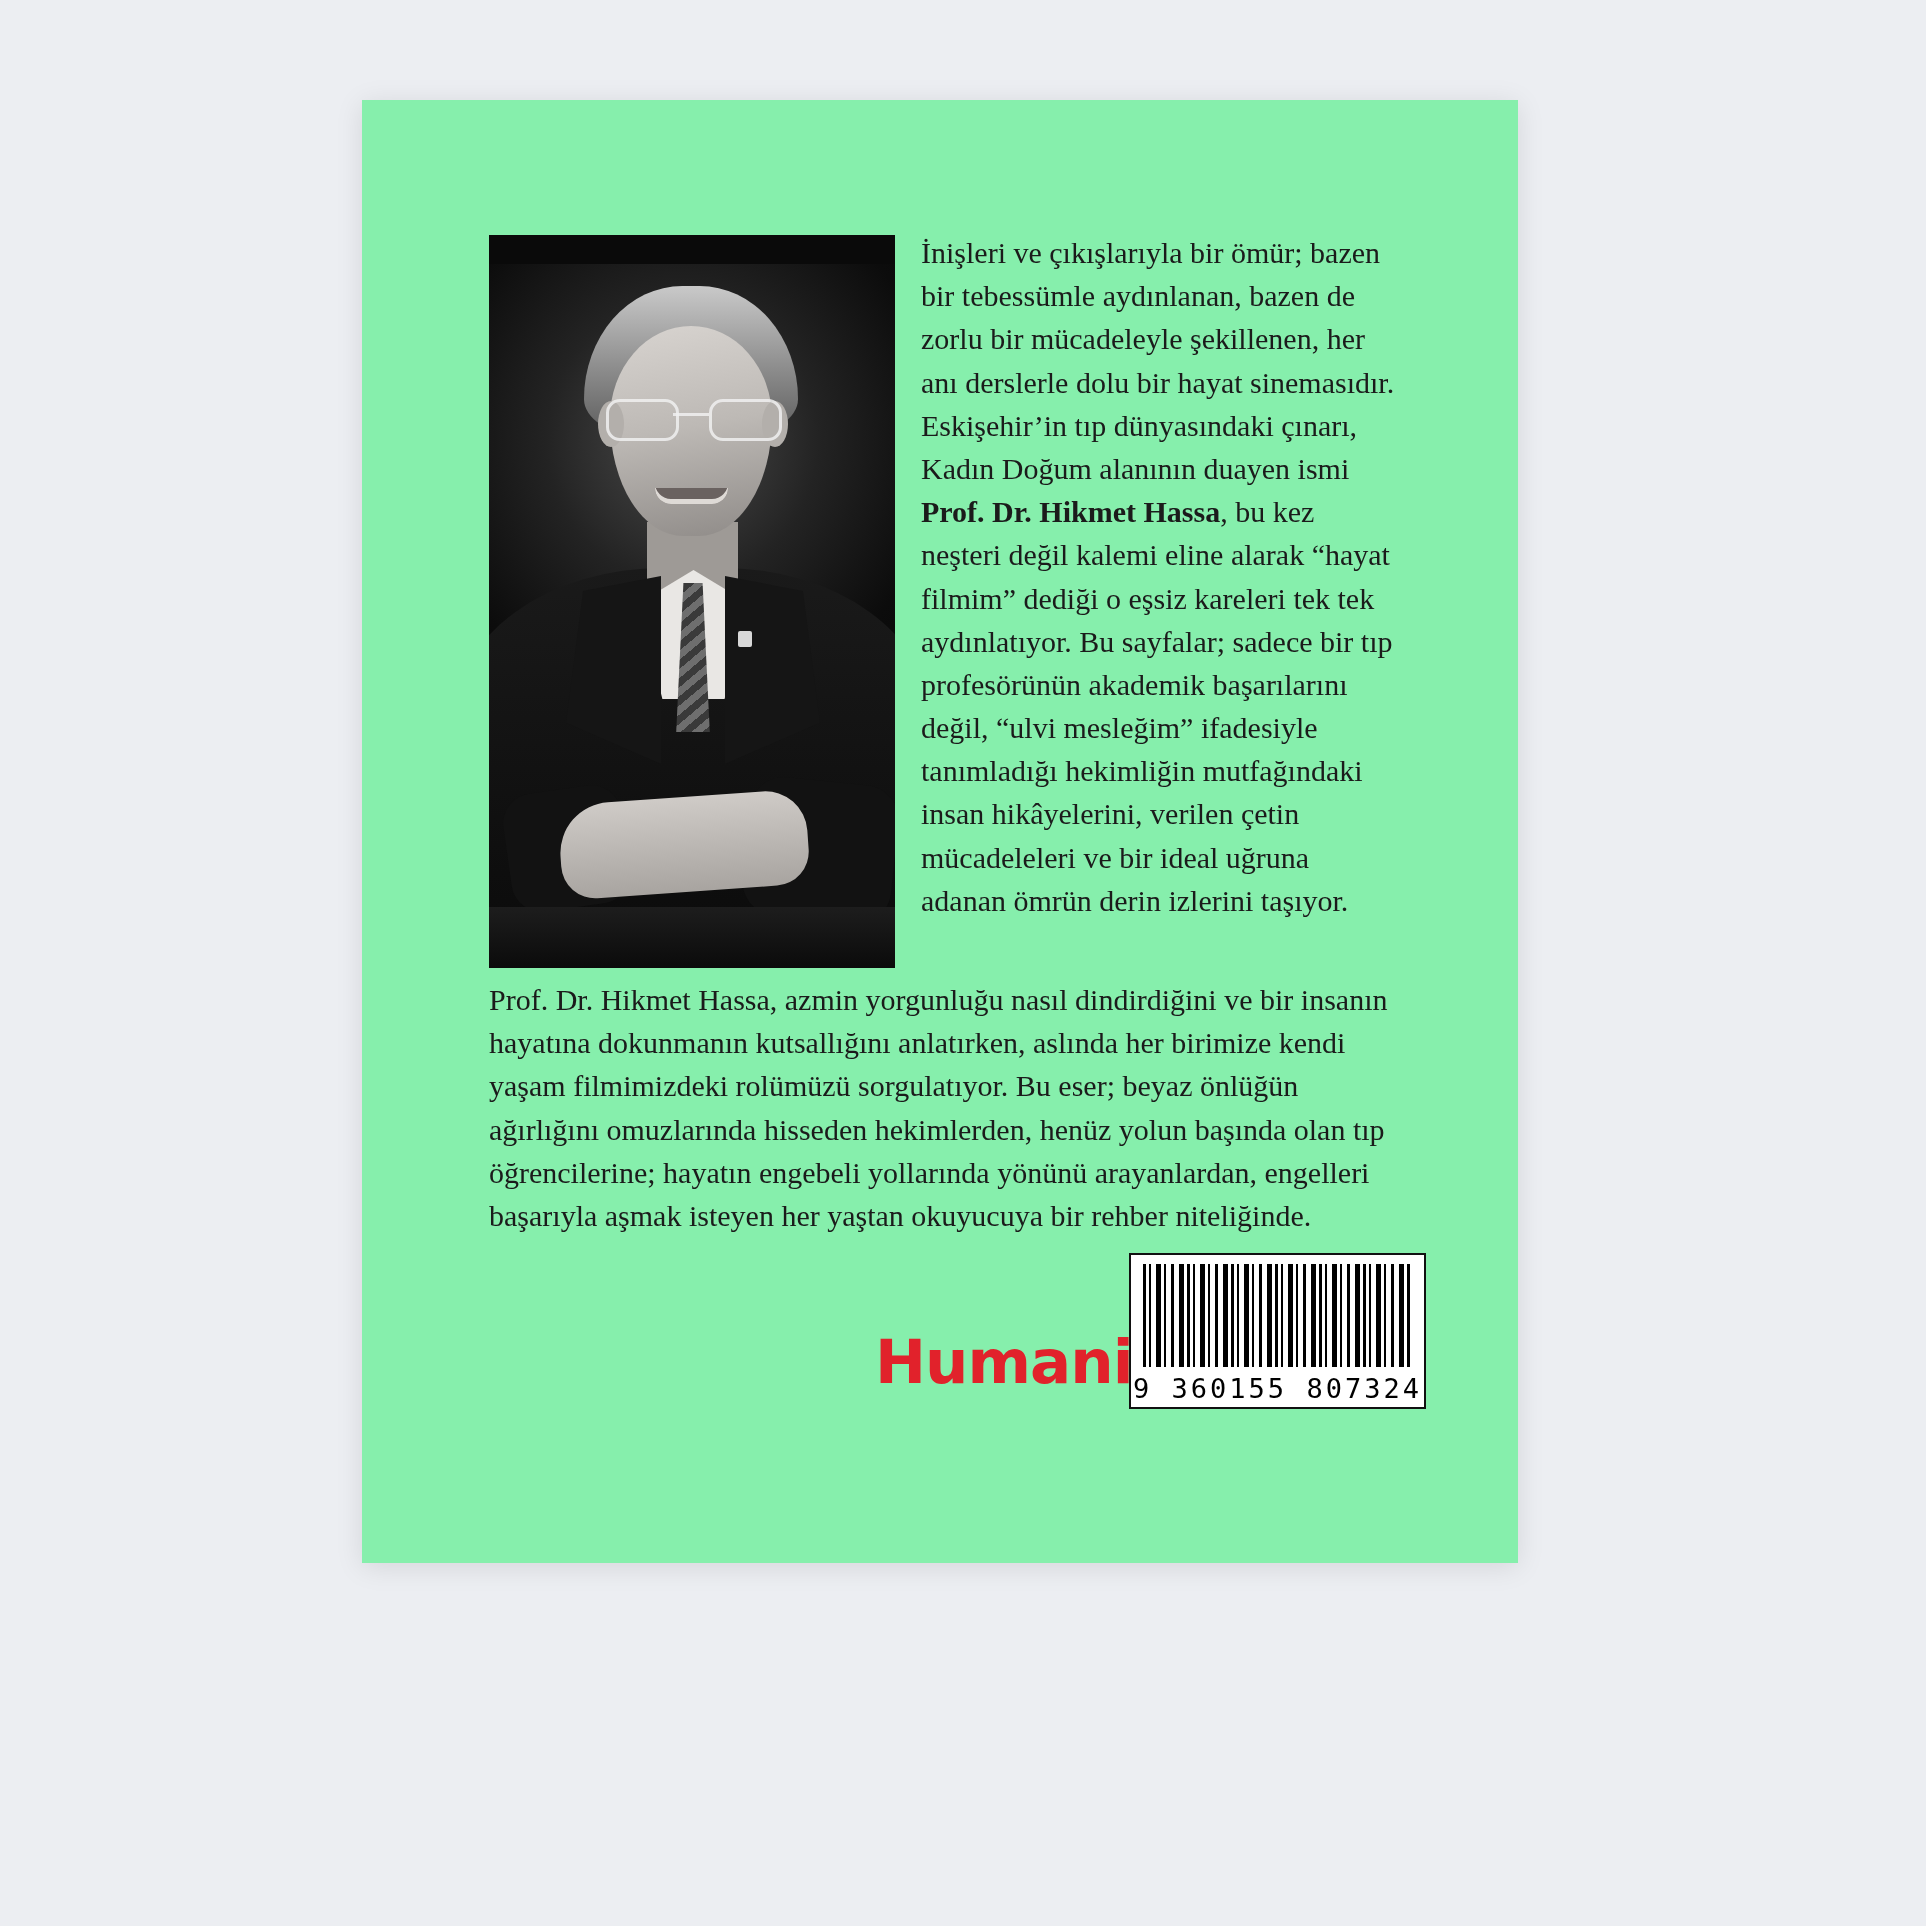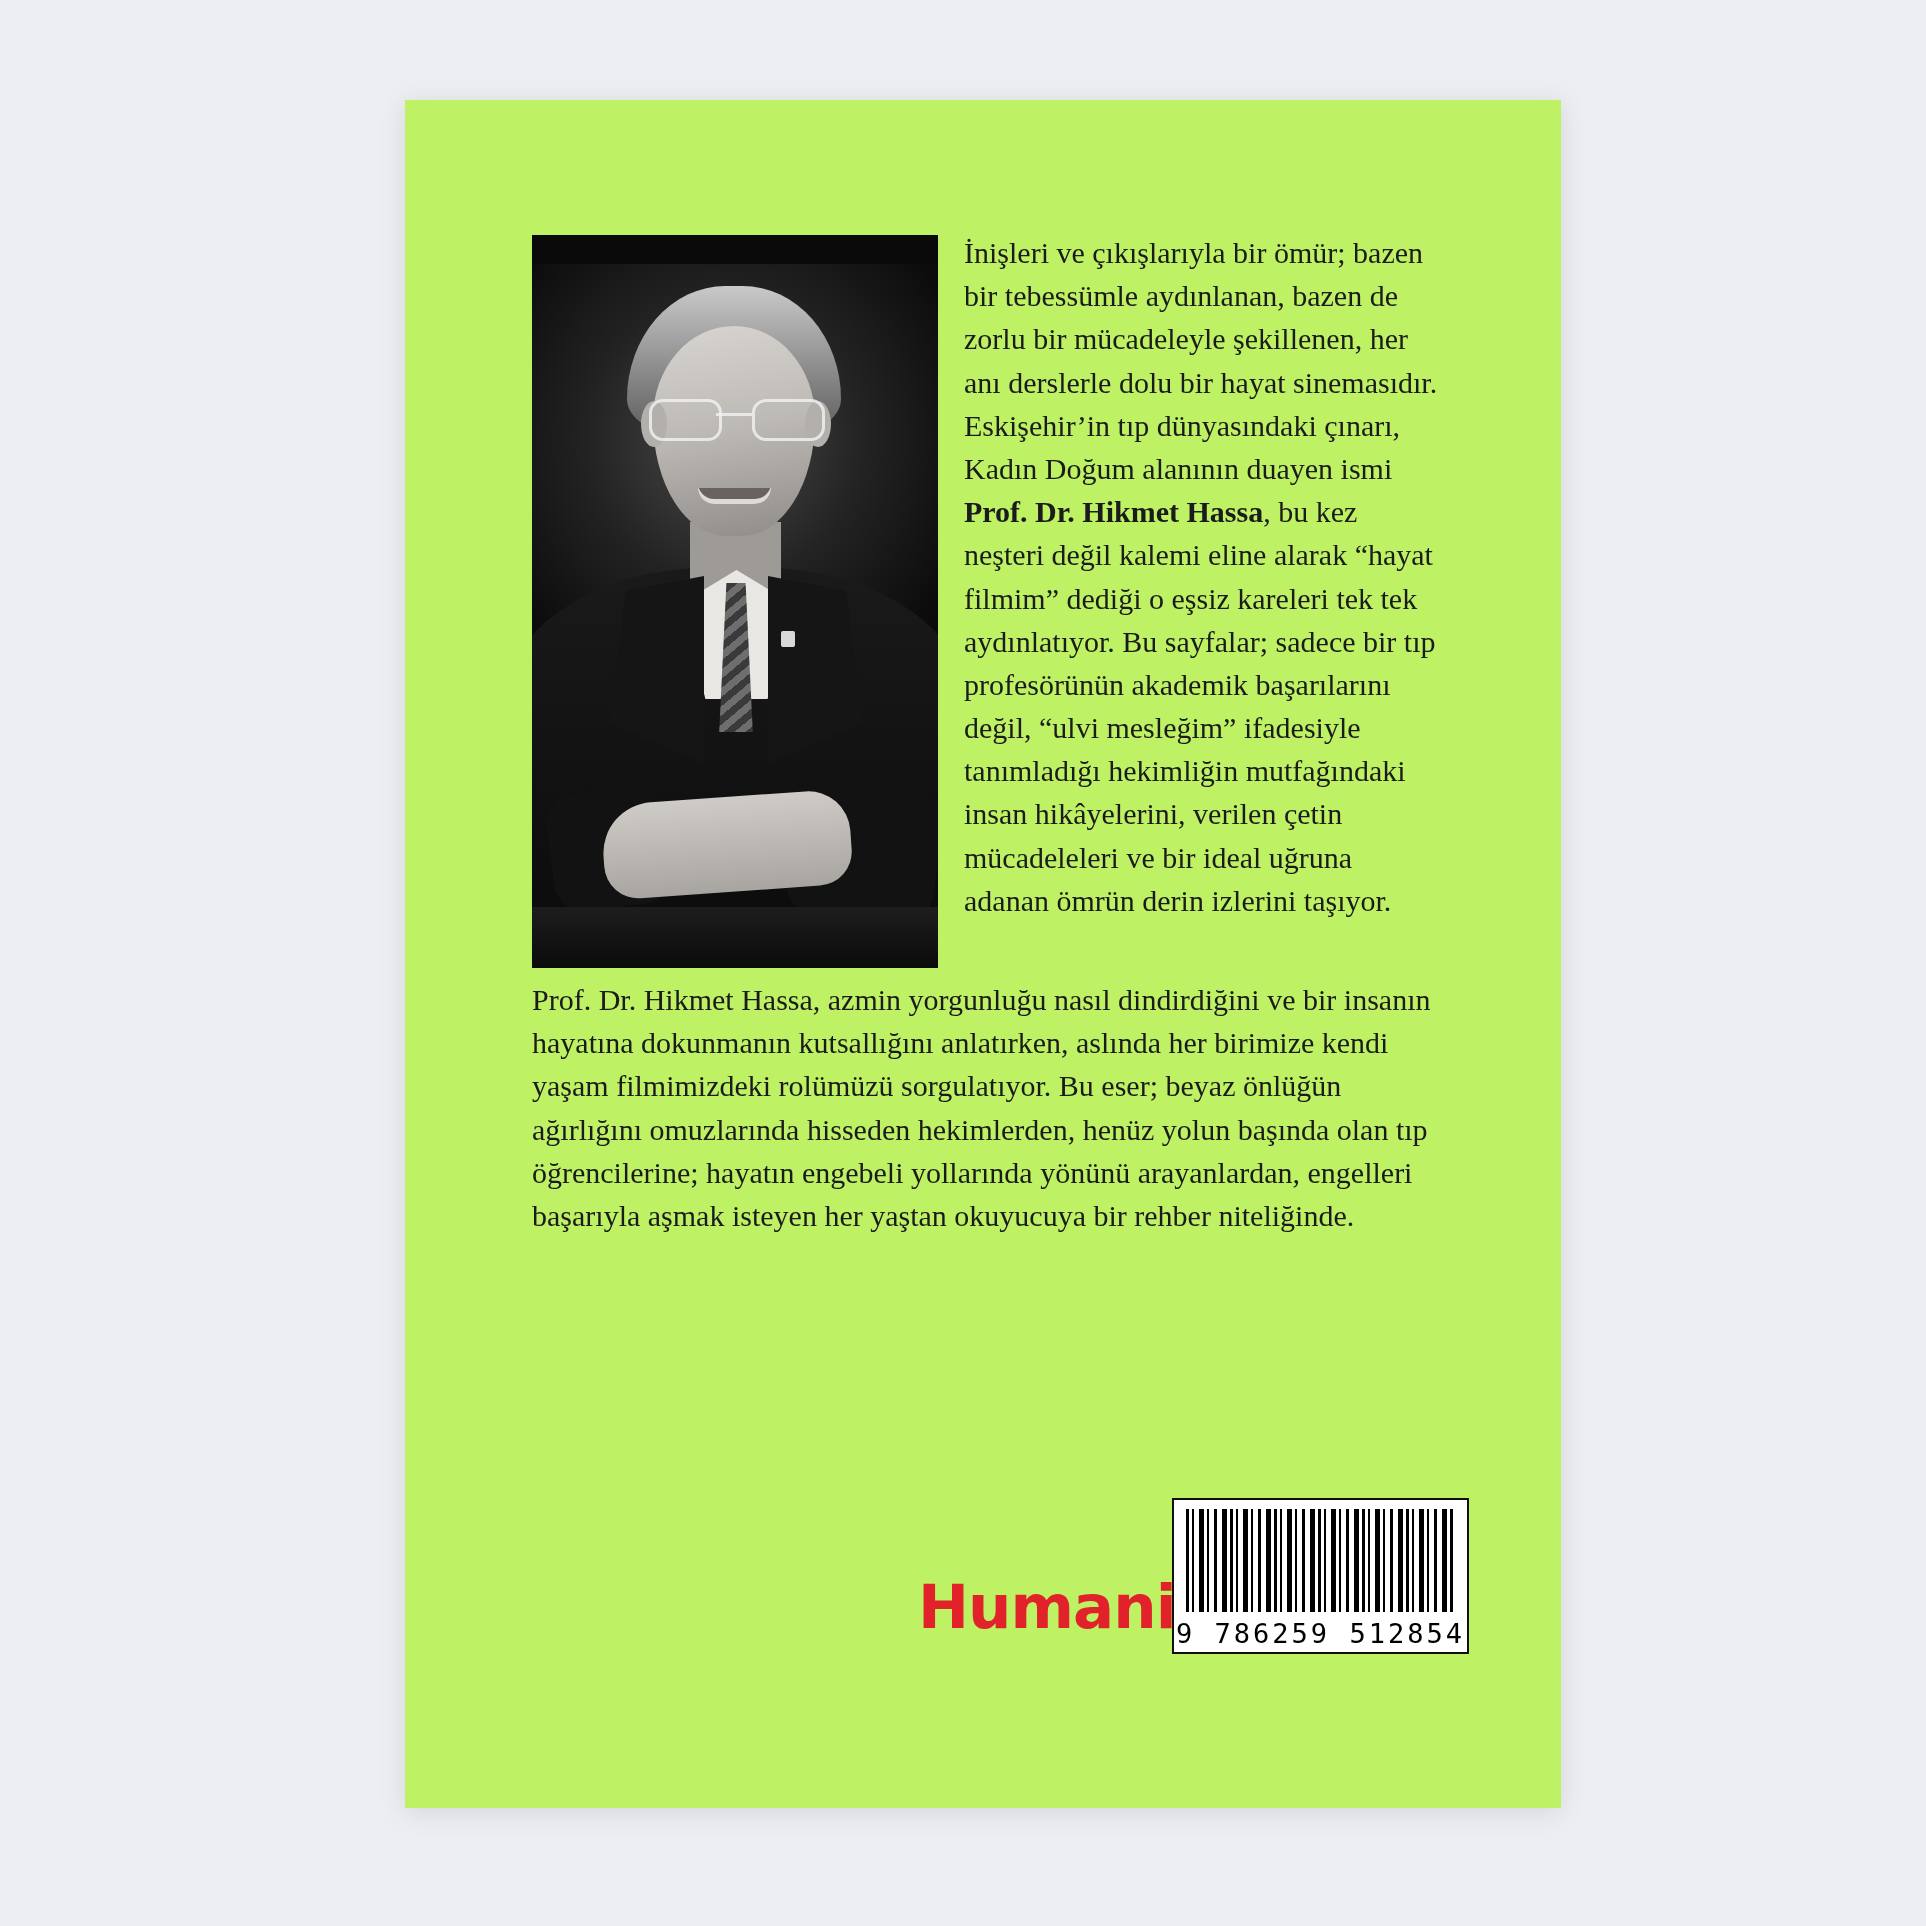--- a/index.html
+++ b/index.html
@@ -9,25 +9,25 @@
   body {
     width: 1927px;
     height: 1927px;
     background: #eceef2;
     font-family: "Liberation Serif", serif;
     overflow: hidden;
   }
 
   .page-wrap {
     position: absolute;
-    left: 405px;
+    left: 362px;
     top: 100px;
     width: 1156px;
-    height: 1708px;
-    background: #bef264;
+    height: 1463px;
+    background: #86efac;
     box-shadow: 0 4px 26px rgba(0,0,0,0.10);
   }
 
   .content {
     position: absolute;
     left: 127px;
     top: 131px;
     width: 911px;
   }
 
@@ -315,17 +315,17 @@
 
     <p class="body-text">Prof. Dr. Hikmet Hassa, azmin yorgunluğu nasıl dindirdiğini ve bir insanın hayatına dokunmanın kutsallığını anlatırken, aslında her birimize kendi yaşam filmimizdeki rolümüzü sorgulatıyor. Bu eser; beyaz önlüğün ağırlığını omuzlarında hisseden hekimlerden, henüz yolun başında olan tıp öğrencilerine; hayatın engebeli yollarında yönünü arayanlardan, engelleri başarıyla aşmak isteyen her yaştan okuyucuya bir rehber niteliğinde.</p>
 
 
   </div>
 
   <div class="publisher">Humanist</div>
 
   <div class="barcode-box">
     <div class="barcode-bars"></div>
-    <div class="barcode-number">9 786259 512854</div>
+    <div class="barcode-number">9 360155 807324</div>
   </div>
 
 </div>
 
 
 </body></html>

